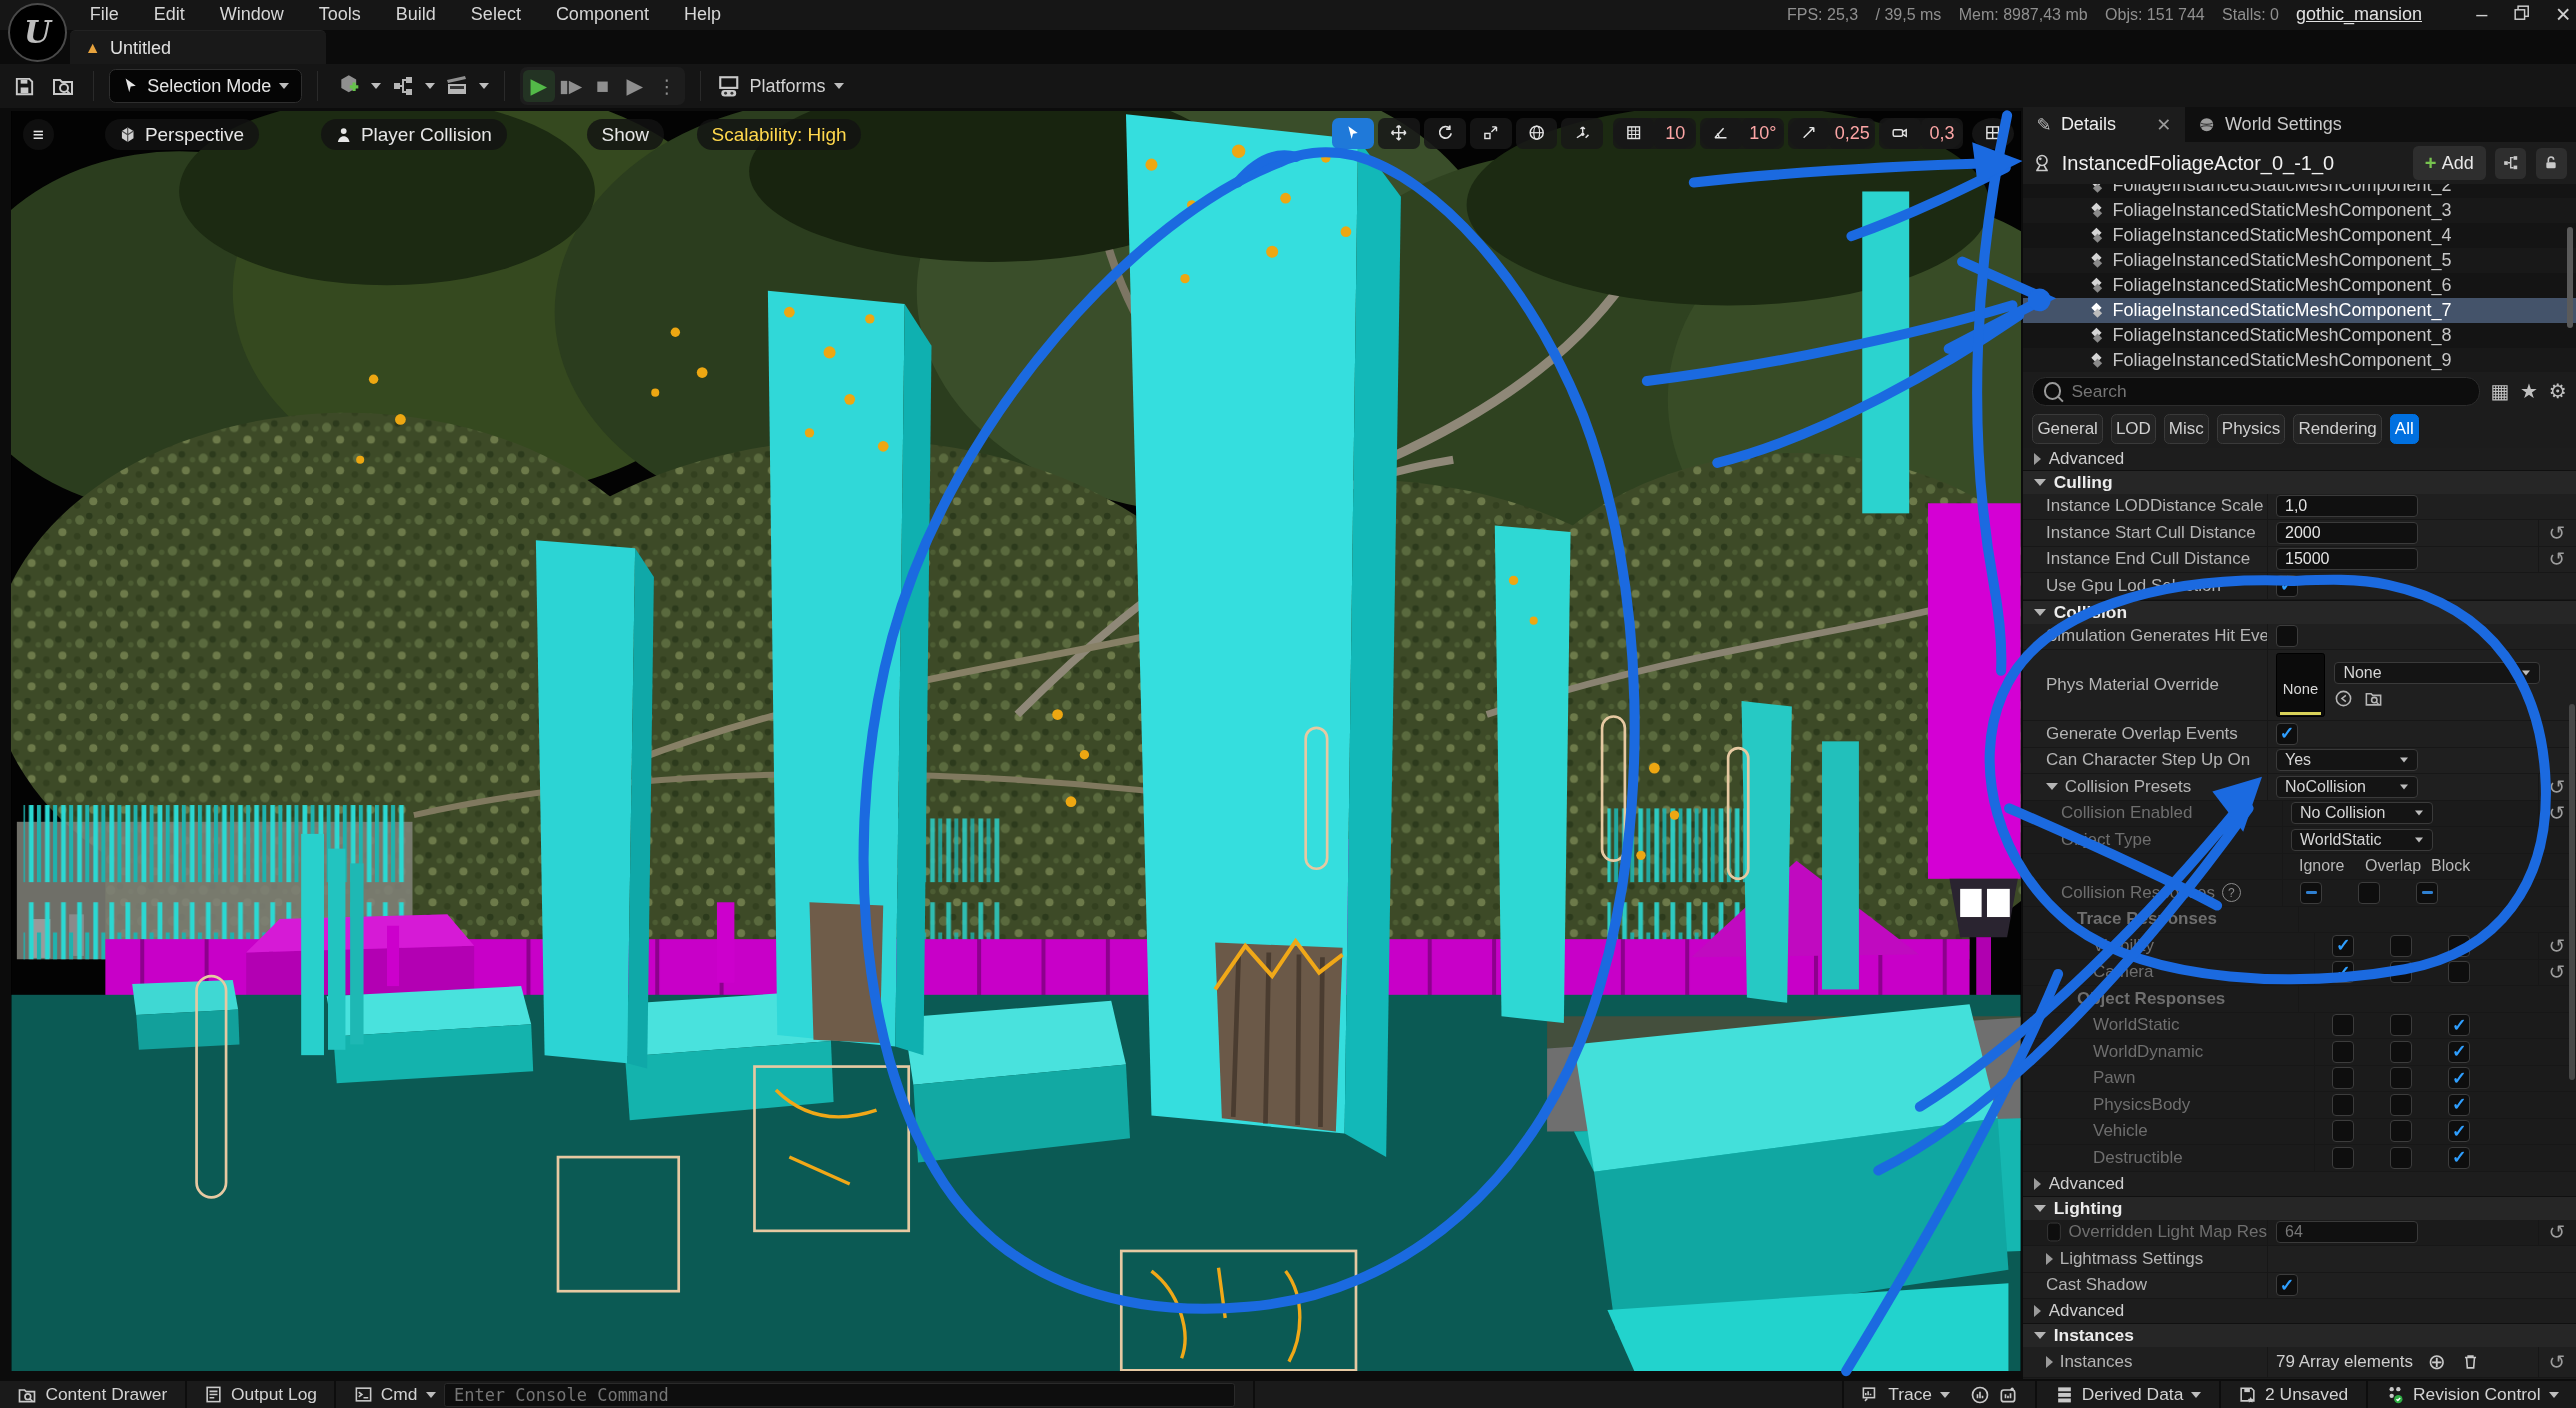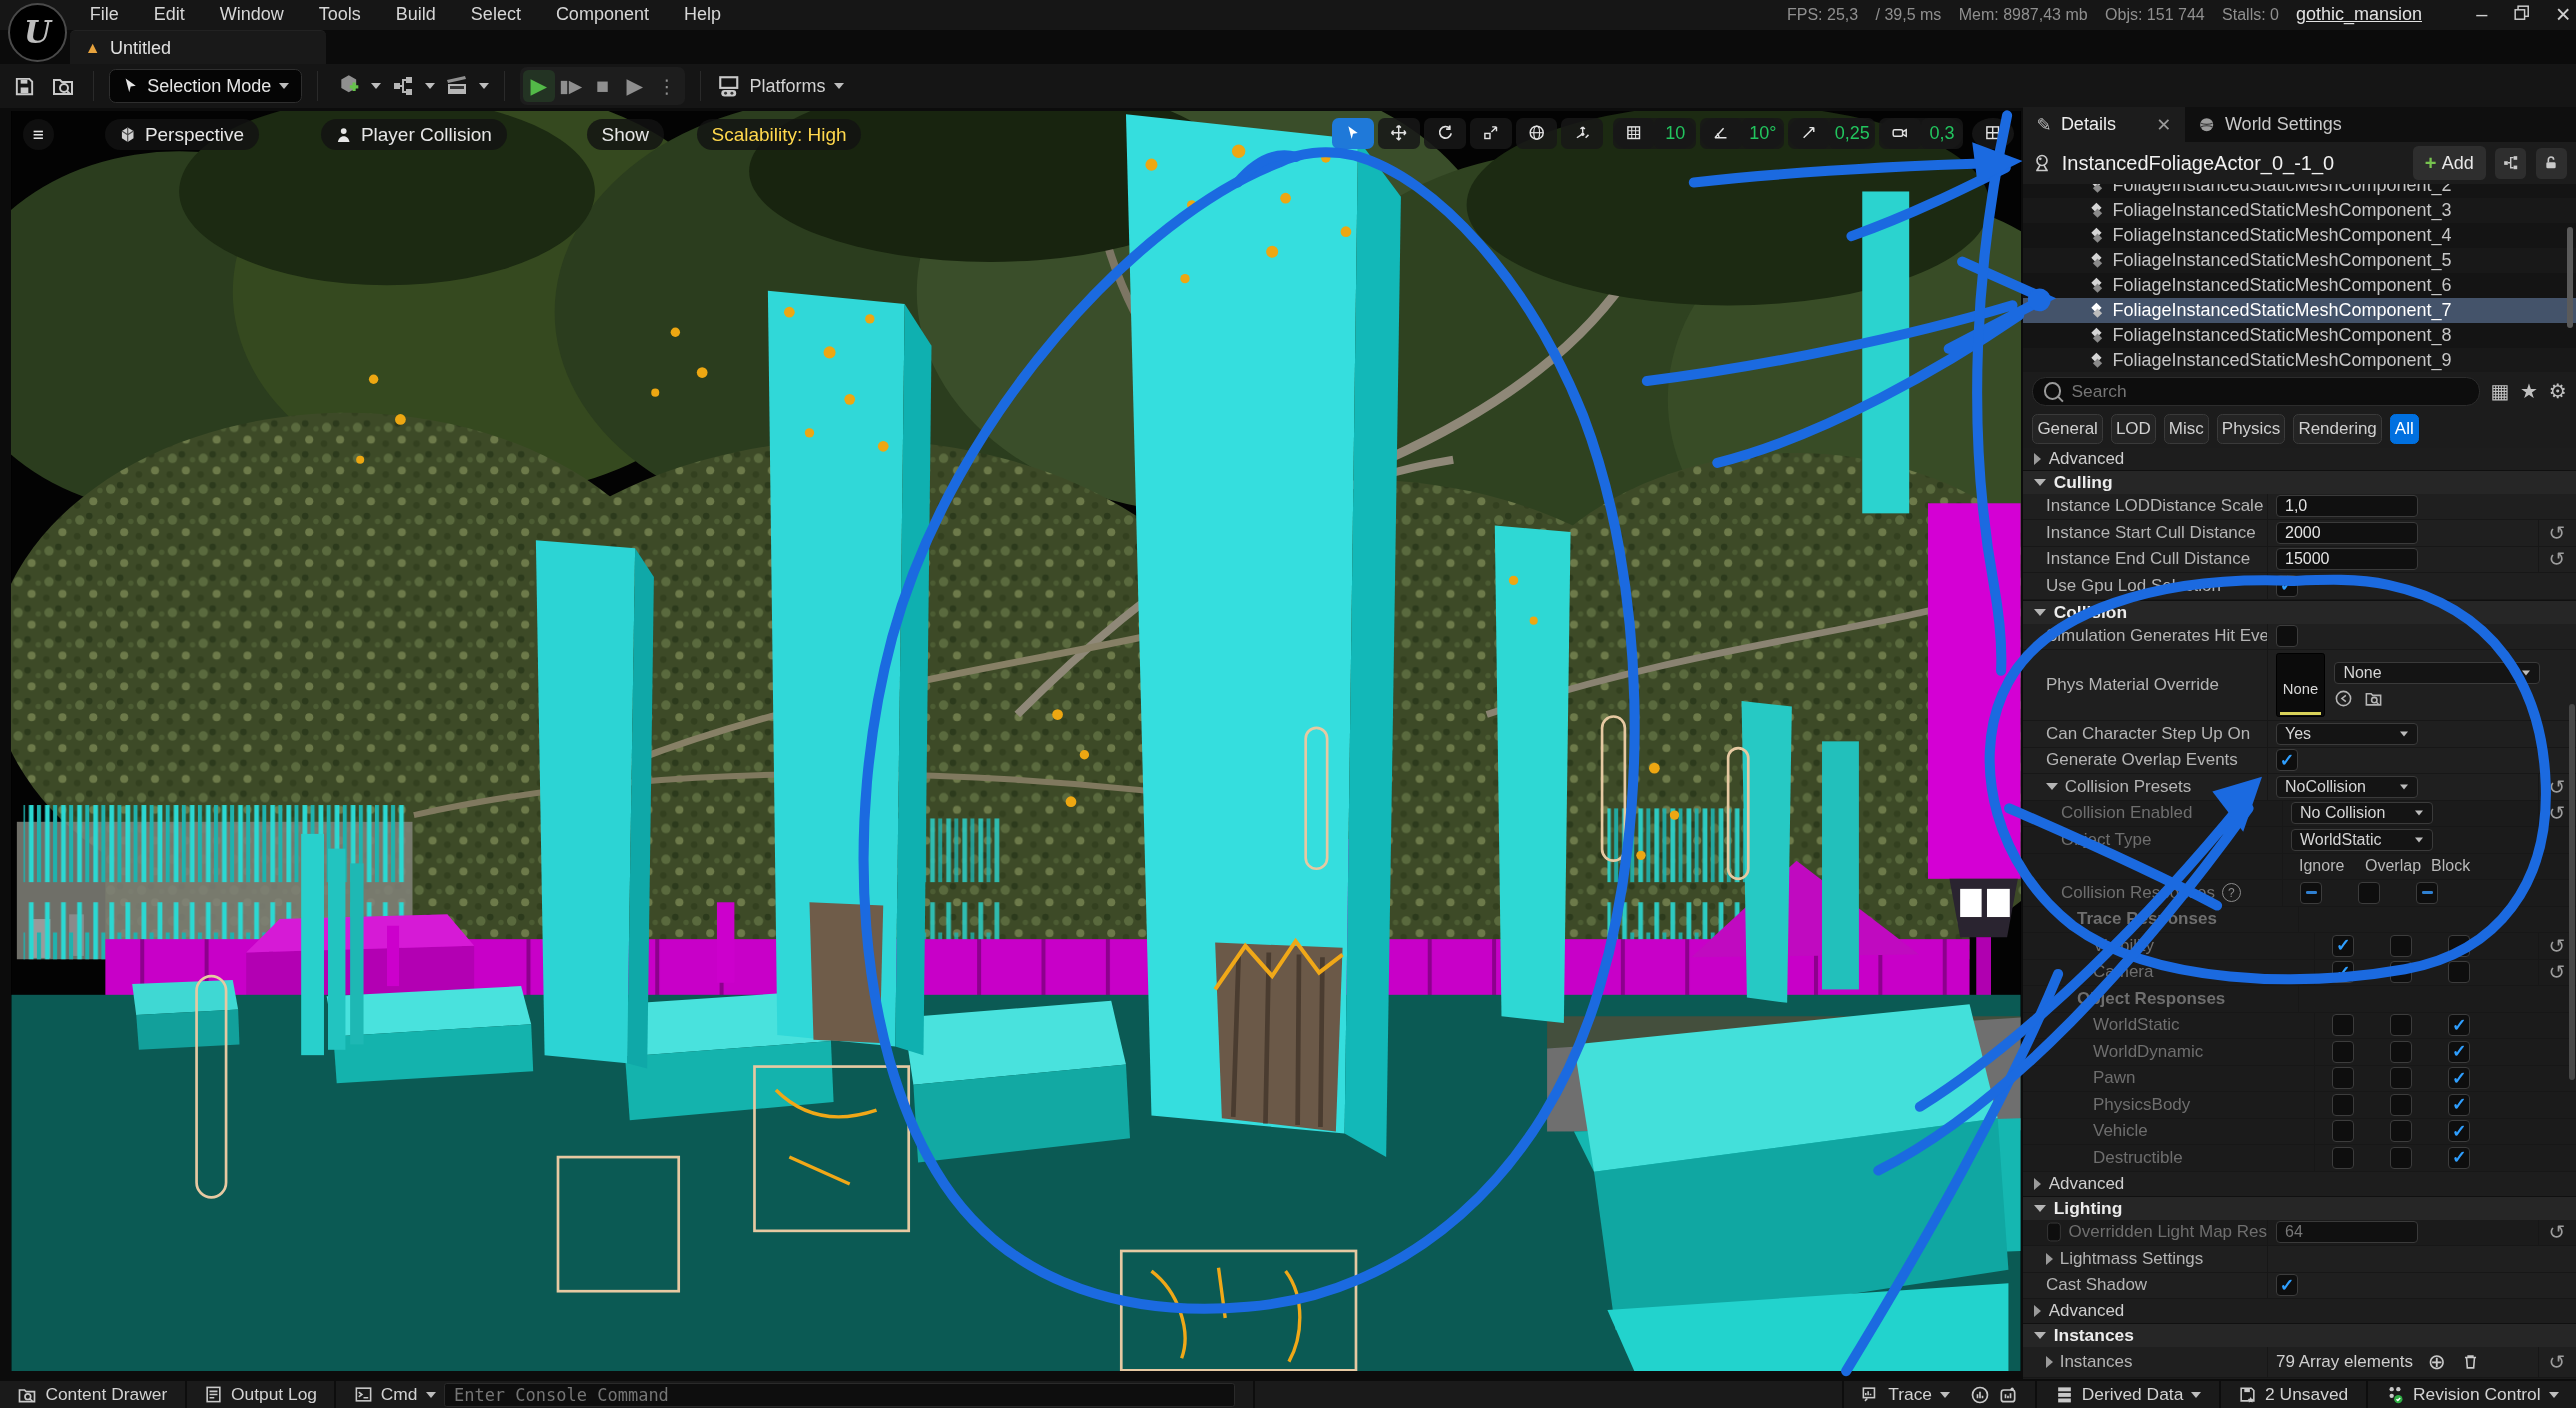--- a/index.html
+++ b/index.html
@@ -30,21 +30,21 @@
   .play-btn{width:32px;height:32px;display:flex;align-items:center;justify-content:center;font-size:21.5px;color:#8f8f8f;}
   #platforms,#settings-btn{display:flex;align-items:center;gap:8px;font-size:18px;color:#d2d2d2;}
   #settings-btn{position:absolute;right:17.4px;top:70px;}
   .gear{font-size:23px;color:#c9c9c9;}
   
   #viewport{left:10.7px;top:111px;width:2010px;height:1260px;background:#000;overflow:hidden;}
   .vp-pill{position:absolute;top:8px;height:31px;background:rgba(18,18,18,.82);border-radius:16px;
      display:flex;align-items:center;gap:8px;padding:0 14.8px;font-size:19px;color:#e6e6e6;}
   #vp-right{position:absolute;top:6.7px;right:6.7px;display:flex;align-items:center;gap:4px;}
   .vbtn{height:31px;min-width:31px;border-radius:6.7px;background:rgba(24,24,24,.85);display:flex;align-items:center;justify-content:center;
-     gap:5.4px;padding:0 5.4px;color:#22c55e;font-size:18px;}
+     gap:5.4px;padding:0 5.4px;color:#fca5a5;font-size:18px;}
   .vbtn.active{background:#1f79d9;}
   .vgrp{display:flex;align-items:center;background:rgba(24,24,24,.85);border-radius:15.4px;}
   
   #details{left:2023px;top:107px;width:553px;height:1272px;background:#1c1c1c;overflow:hidden;display:flex;flex-direction:column;}
   #dtabs{display:flex;height:35px;background:#0f0f0f;flex:0 0 auto;}
   .dtab{display:flex;align-items:center;gap:9.4px;padding:0 13.4px;font-size:18px;color:#c9c9c9;}
   .dtab.active{background:#1c1c1c;color:#eee;}
   #actor-row{display:flex;align-items:center;height:42px;padding:0 9.4px;gap:9.4px;flex:0 0 auto;background:#1c1c1c;}
   #actor-name{font-size:20px;color:#f0f0f0;white-space:nowrap;overflow:hidden;flex:1;}
   #add-btn{display:flex;align-items:center;gap:5.4px;background:#2e2e2e;border-radius:5.4px;padding:5.4px 12px;font-size:18px;color:#e8e8e8;}
@@ -639,32 +639,32 @@
           <svg width="19" height="19" viewBox="0 0 24 24">
               <path d="M3 6h6l2 2h10v12H3z" fill="none" stroke="#b5b5b5" stroke-width="2"></path>
               <circle cx="13" cy="14" r="3.4" fill="none" stroke="#b5b5b5" stroke-width="2"></circle>
               <path d="M15.5 16.5l3 3" stroke="#b5b5b5" stroke-width="2"></path>
             </svg>
         </span>
       </span>
     </span>
   </div>
   <div class="prow">
+    <span class="plabel">Generate Overlap Events</span>
+    <span class="pval">
+        <span class="cb on"></span>
+      </span>
+  </div>
+  <div class="prow">
     <span class="plabel">Can Character Step Up On</span>
     <span class="pval">
         <span class="vdrop">
           <span>Yes</span>
           <span class="carat"></span>
         </span>
-      </span>
-  </div>
-  <div class="prow">
-    <span class="plabel">Generate Overlap Events</span>
-    <span class="pval">
-        <span class="cb on"></span>
       </span>
   </div>
   <div class="prow">
     <span class="plabel">
         <span class="tri-d"></span>
         <span>Collision Presets</span>
       </span>
     <span class="pval">
         <span class="vdrop">
           <span>NoCollision</span>

